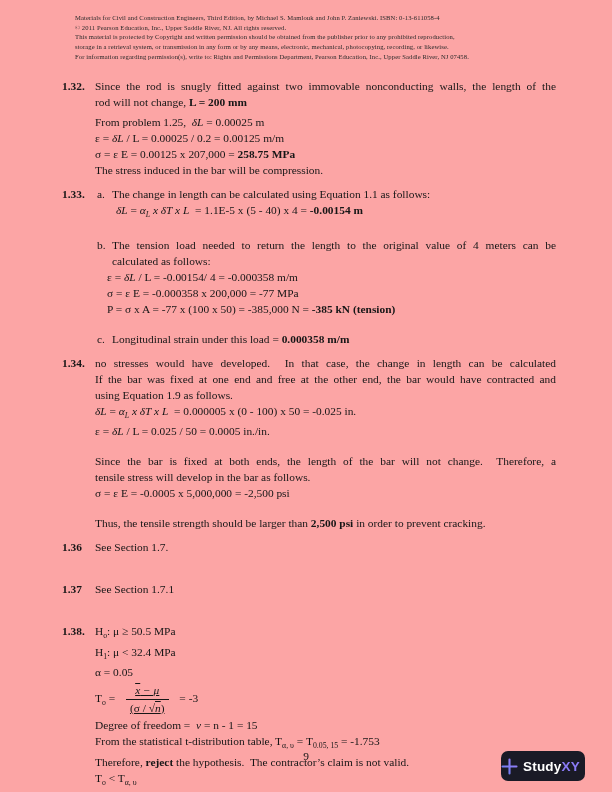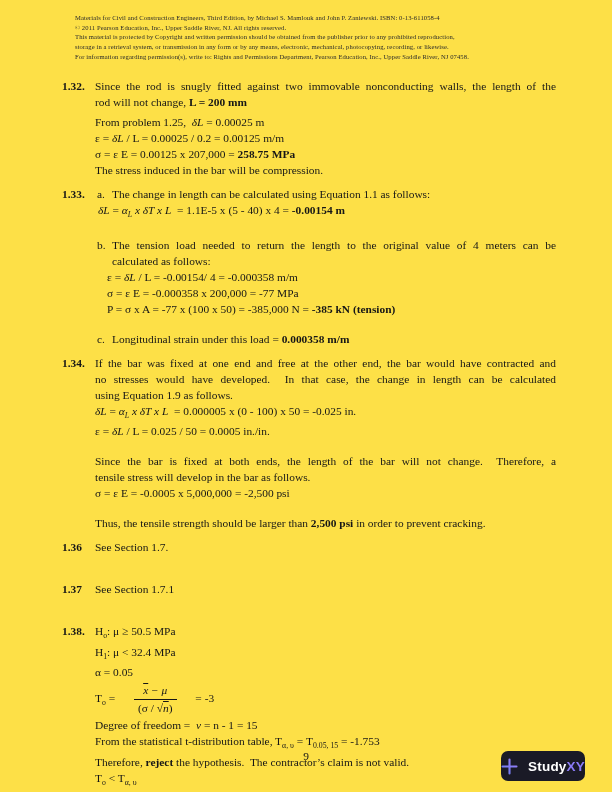--- a/index.html
+++ b/index.html
@@ -1,50 +1,50 @@
 <!DOCTYPE html>
 <html><head>
 <meta charset="utf-8">
 <style>
   * { margin:0; padding:0; box-sizing:border-box; }
   html,body { background:#ffffff; }
   .page {
     position:relative; width:612px; height:792px; margin:0 auto;
-    background:#fde047; color:#161616; overflow:hidden;
+    background:#fca5a5; color:#161616; overflow:hidden;
     font-family:"Liberation Serif", serif;
   }
   .copy-header { position:absolute; top:13px; left:75px; right:48px;
     font-size:6.6px; line-height:9.7px; color:#2a2a2a; letter-spacing:.1px; }
   .content { position:absolute; top:78px; left:62px; right:56px;
     font-size:11.4px; line-height:16px; }
   .prob { position:relative; padding-left:33px; margin-bottom:8px; }
   .prob-num { position:absolute; left:0; top:0; font-weight:bold; }
   .line { white-space:normal; }
   .jline { text-align:justify; text-align-last:justify; }
   .sp4 { height:4px; }
   .gap { height:14px; }
   .gap21 { height:18px; }
   .sub-item { position:relative; padding-left:17px; }
   .sub-label { position:absolute; left:2px; top:0; }
-  .eq-a { margin-left:3px; }
+  .eq-a { margin-left:21px; }
   .eq-b { margin-left:12px; }
   .b { font-weight:bold; }
   .i { font-style:italic; }
   .sub { font-size:68%; vertical-align:-2.5px; }
   .ov { text-decoration:overline; }
   .t0-line { margin:3px 0 2px; }
   .frac { display:inline-block; vertical-align:middle; text-align:center;
-    margin:0 16px; line-height:13px; }
+    margin:0 8px; line-height:13px;text-decoration:underline; }
   .fnum { display:block; padding:1px 4px 2px; border-bottom:1px solid #161616; }
   .fden { display:block; padding:2px 4px 0; }
   .footer-page { position:absolute; bottom:30px; left:0; right:0;
     text-align:center; font-size:11.4px; color:#161616; }
   .brand { position:absolute; right:27px; bottom:11px; width:84px; height:30px;
     background:#1a1a26; border-radius:7px;
-    display:flex; align-items:center; justify-content:space-between; gap:5px;
+    display:flex; align-items:center; justify-content:flex-start; gap:5px;
     font-family:"Liberation Sans", sans-serif; }
   .brand-text { font-size:13.5px; font-weight:bold; color:#ffffff; letter-spacing:.2px; }
   .brand-xy { color:#8b7bf7; }
   .plus-icon { display:block; }
 </style>
 </head>
 <body>
 
 <div class="page">
 
@@ -87,22 +87,22 @@
       <div class="line eq-b"><span>P = σ x A = -77 x (100 x 50) = -385,000 N = </span><span class="b">-385 kN (tension)</span></div>
       <div class="gap"></div>
       <div class="sub-item">
         <span class="sub-label">c.</span>
         <div class="line"><span>Longitudinal strain under this load = </span><span class="b">0.000358 m/m</span></div>
       </div>
     </div>
 
     <div class="prob">
       <span class="prob-num">1.34.</span>
+      <div class="line jline"><span>no stresses would have developed.&nbsp; In that case, the change in length can be calculated</span></div>
       <div class="line jline"><span>If the bar was fixed at one end and free at the other end, the bar would have contracted and</span></div>
-      <div class="line jline"><span>no stresses would have developed.&nbsp; In that case, the change in length can be calculated</span></div>
       <div class="line"><span>using Equation 1.9 as follows.</span></div>
       <div class="line"><span class="i">δL</span><span> = </span><span class="i">α</span><span class="i sub">L</span><span class="i"> x </span><span class="i">δT</span><span class="i"> x </span><span class="i">L</span><span>&nbsp; = 0.000005 x (0 - 100) x 50 = -0.025 in.</span></div>
       <div class="line"><span>ε = </span><span class="i">δL</span><span> / L = 0.025 / 50 = 0.0005 in./in.</span></div>
       <div class="gap"></div>
       <div class="line jline"><span>Since the bar is fixed at both ends, the length of the bar will not change.&nbsp; Therefore, a</span></div>
       <div class="line"><span>tensile stress will develop in the bar as follows.</span></div>
       <div class="line"><span>σ = ε E = -0.0005 x 5,000,000 = -2,500 psi</span></div>
       <div class="gap"></div>
       <div class="line"><span>Thus, the tensile strength should be larger than </span><span class="b">2,500 psi</span><span> in order to prevent cracking.</span></div>
     </div>

